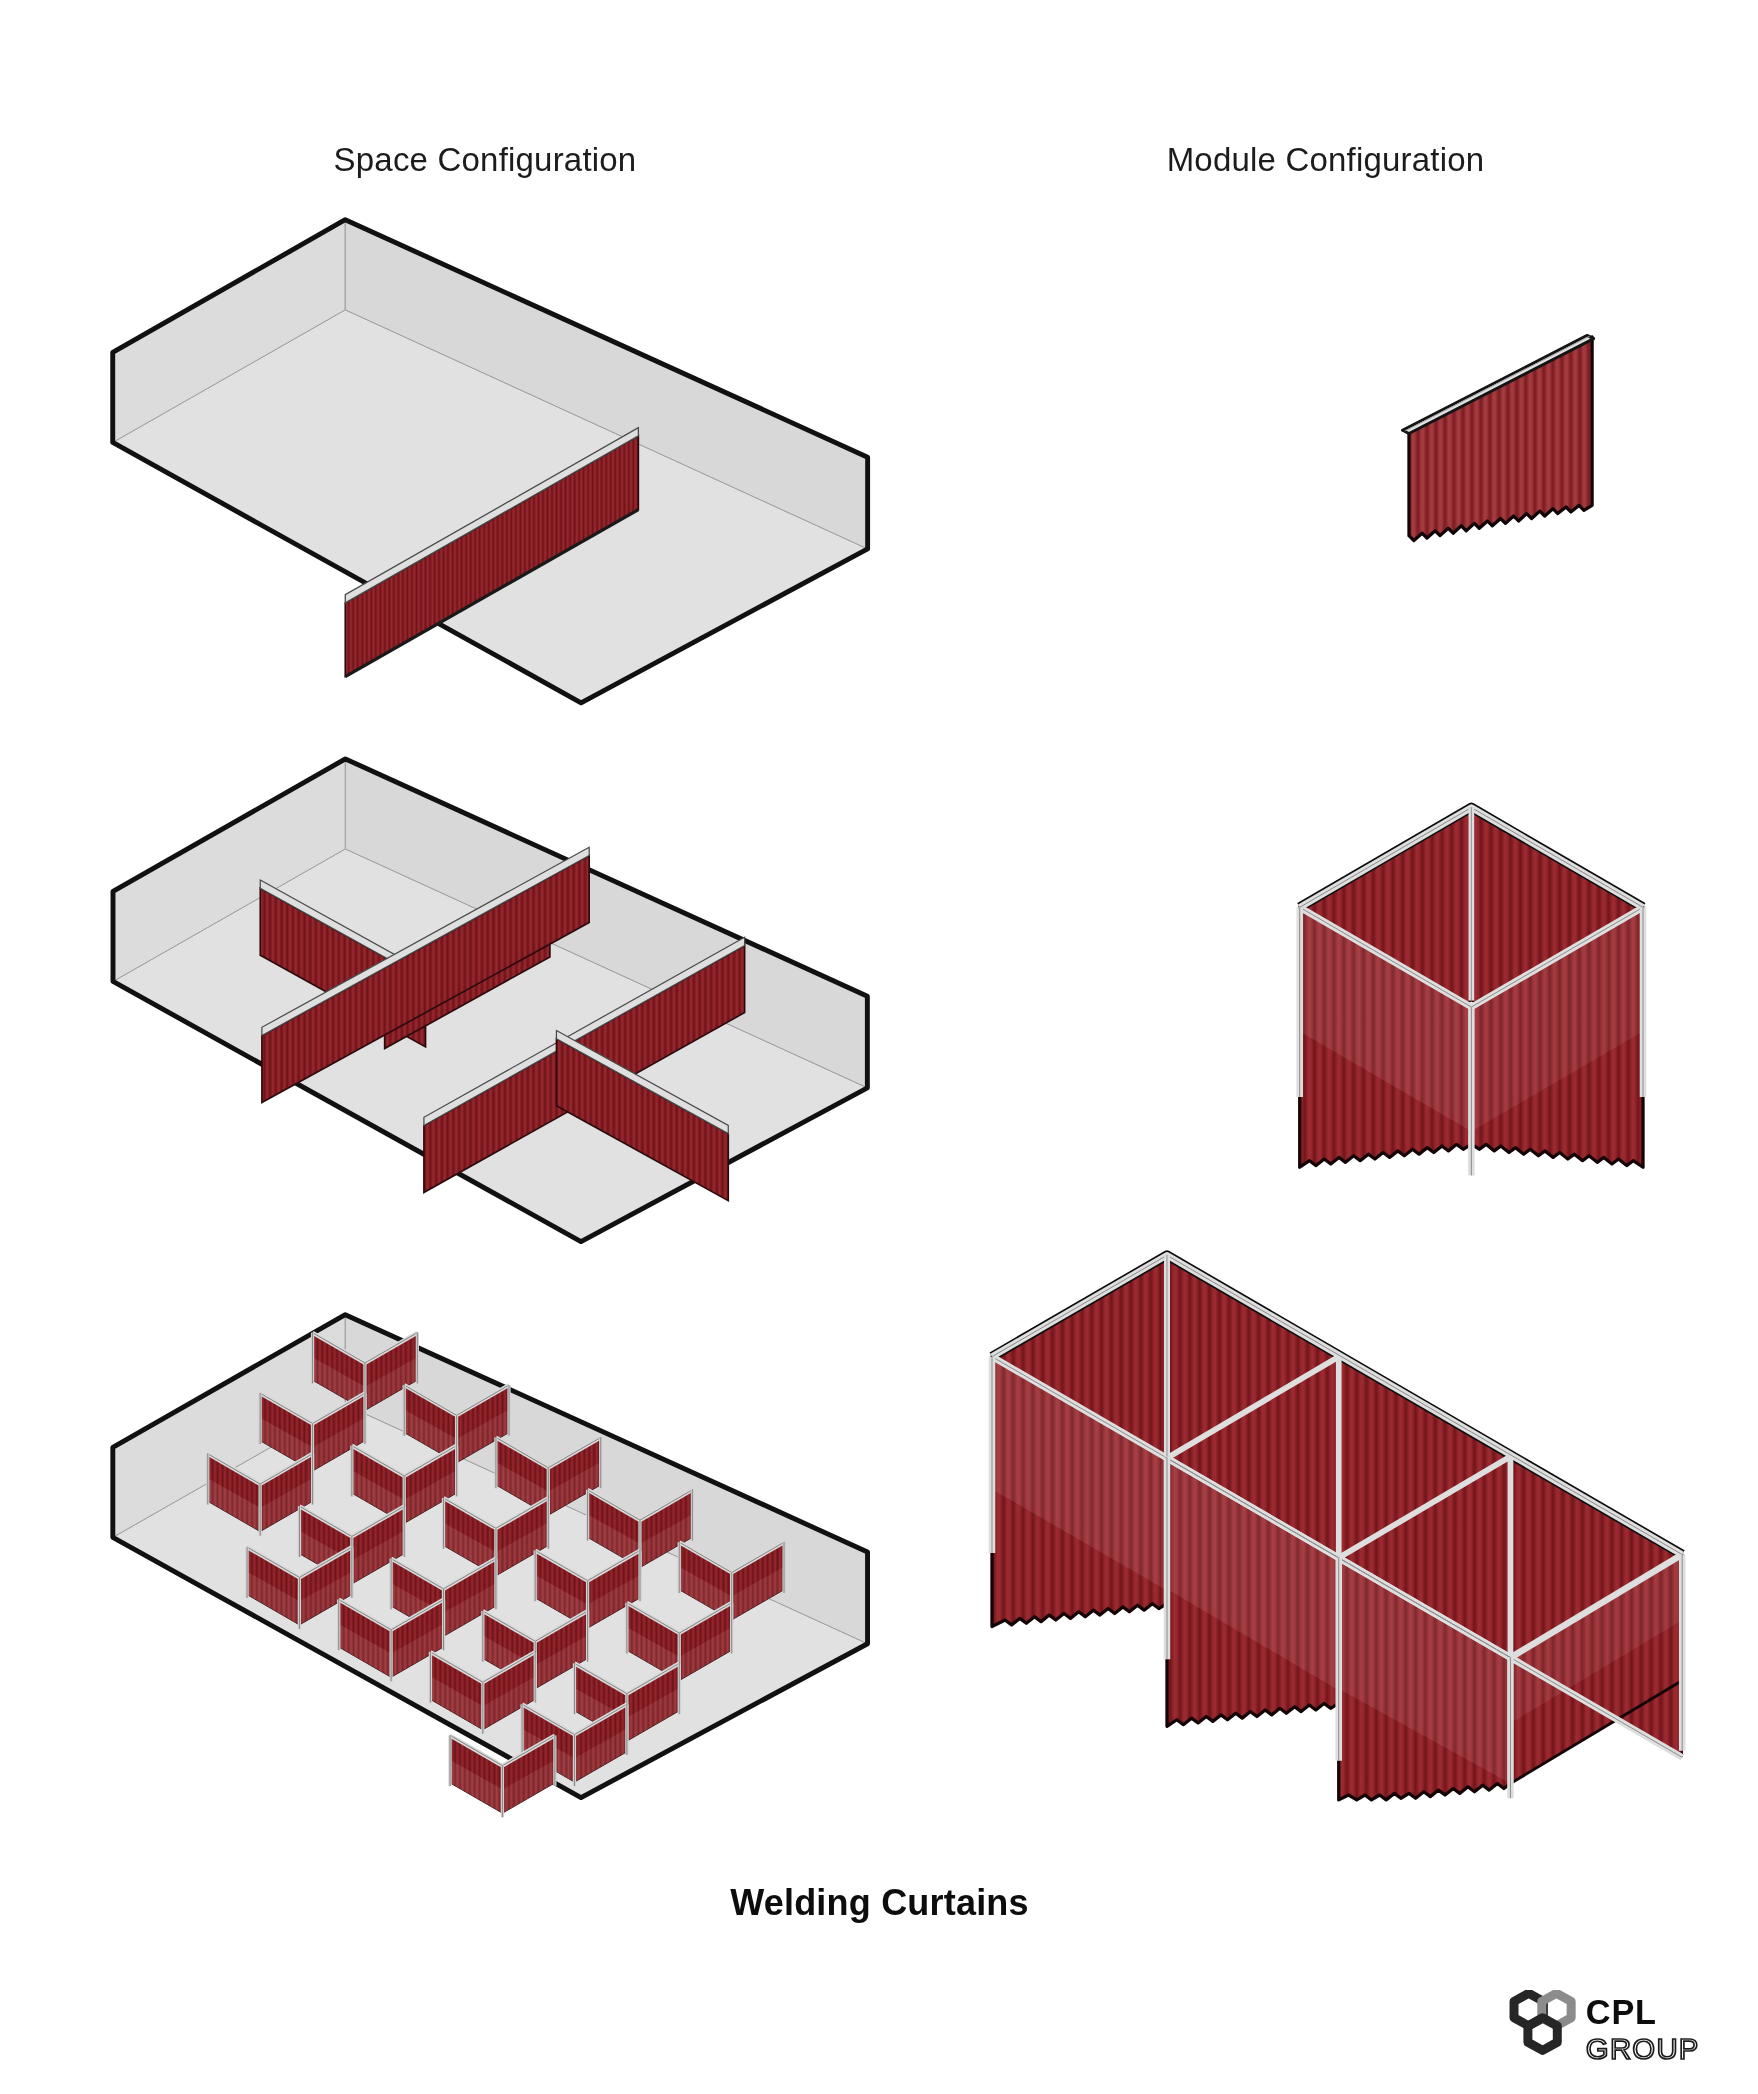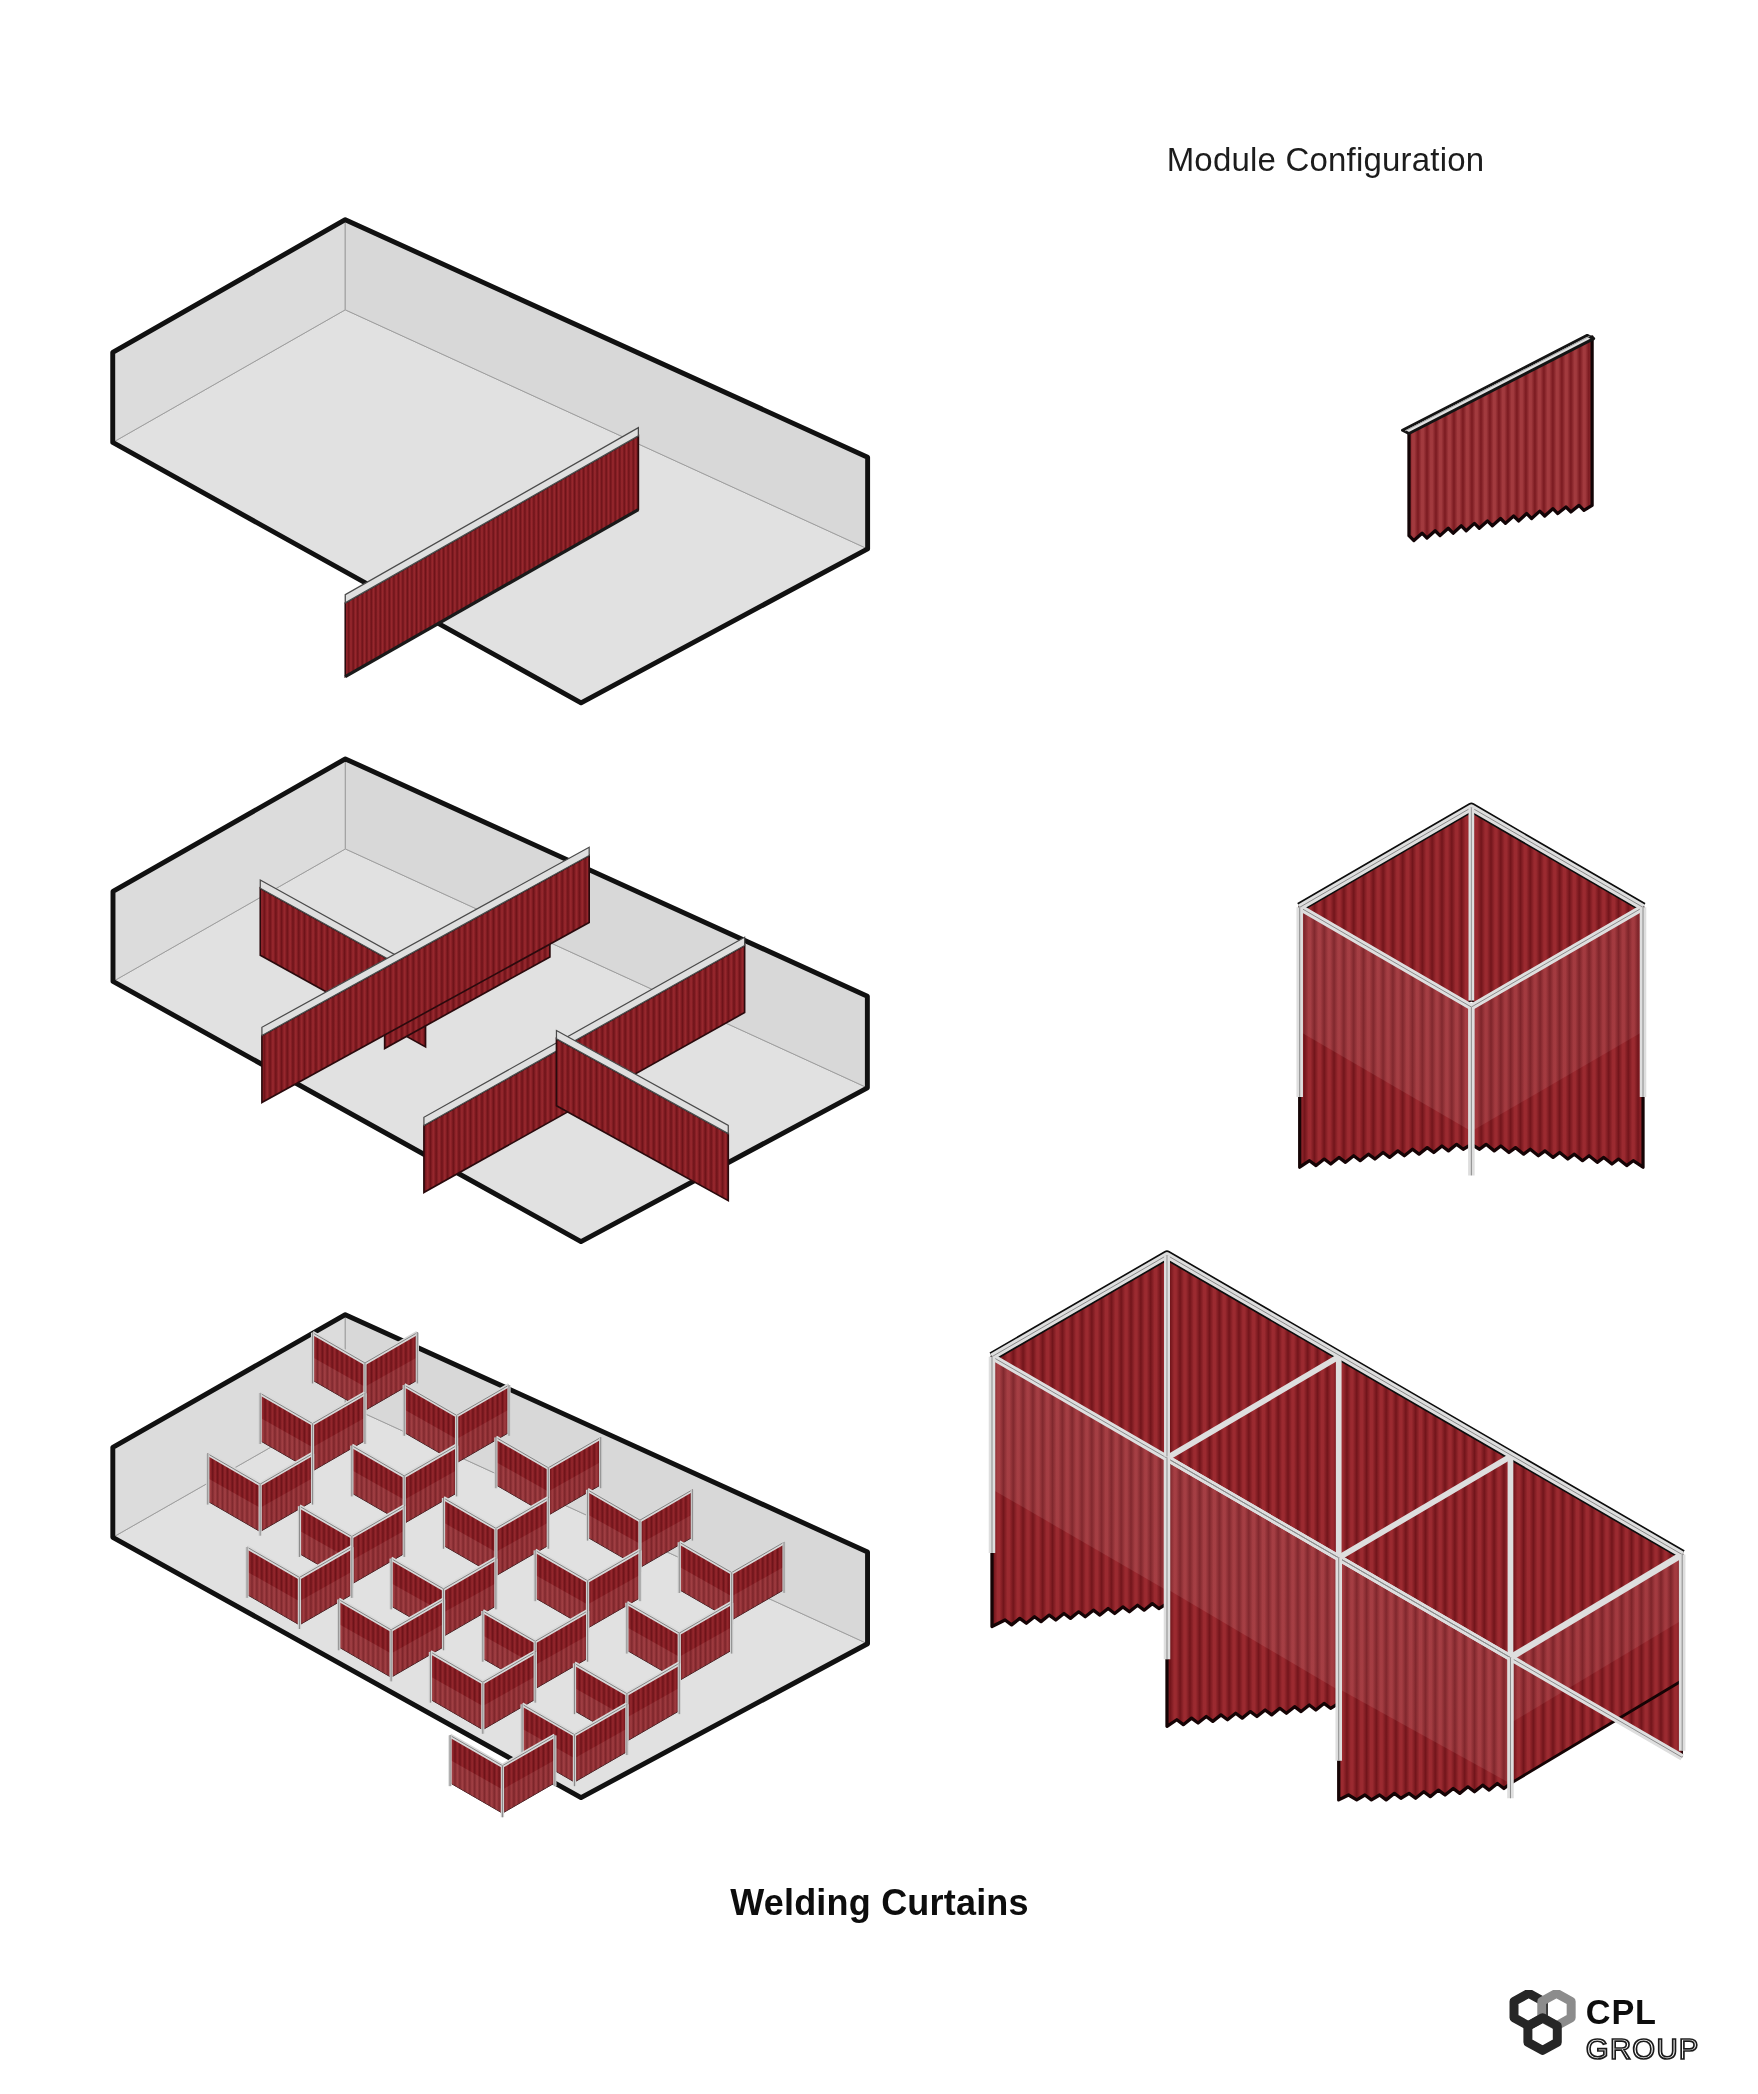--- a/index.html
+++ b/index.html
@@ -68,20 +68,21 @@
   #fig-space-3  { left: 98px;  top: 1277px; width: 786px;  height: 573px; }
   #fig-module-1 { left: 1391px; top: 327px;  width: 327px;  height: 311px; }
   #fig-module-2 { left: 1285px; top: 786px;  width: 376px;  height: 393px; }
   #fig-module-3 { left: 974px; top: 1211px; width: 736px;  height: 589px; }
 </style>
 </head>
 <body>
 
 <div class="sheet">
 
+  <div class="col-heading" id="heading-space">Space Configuration</div>
 
   <div class="col-heading" id="heading-module">Module Configuration</div>
 
   <div class="fig" id="fig-space-1">
     <svg viewBox="0 0 960 640" width="786" height="524">
       <defs>
         <linearGradient id="sp1-pleat" x1="0" y1="0" x2="1" y2="0" spreadMethod="repeat" gradientUnits="userSpaceOnUse">
           <stop offset="0" stop-color="#6E1319"></stop>
           <stop offset="0.45" stop-color="#96272D"></stop>
           <stop offset="0.55" stop-color="#96272D"></stop>

